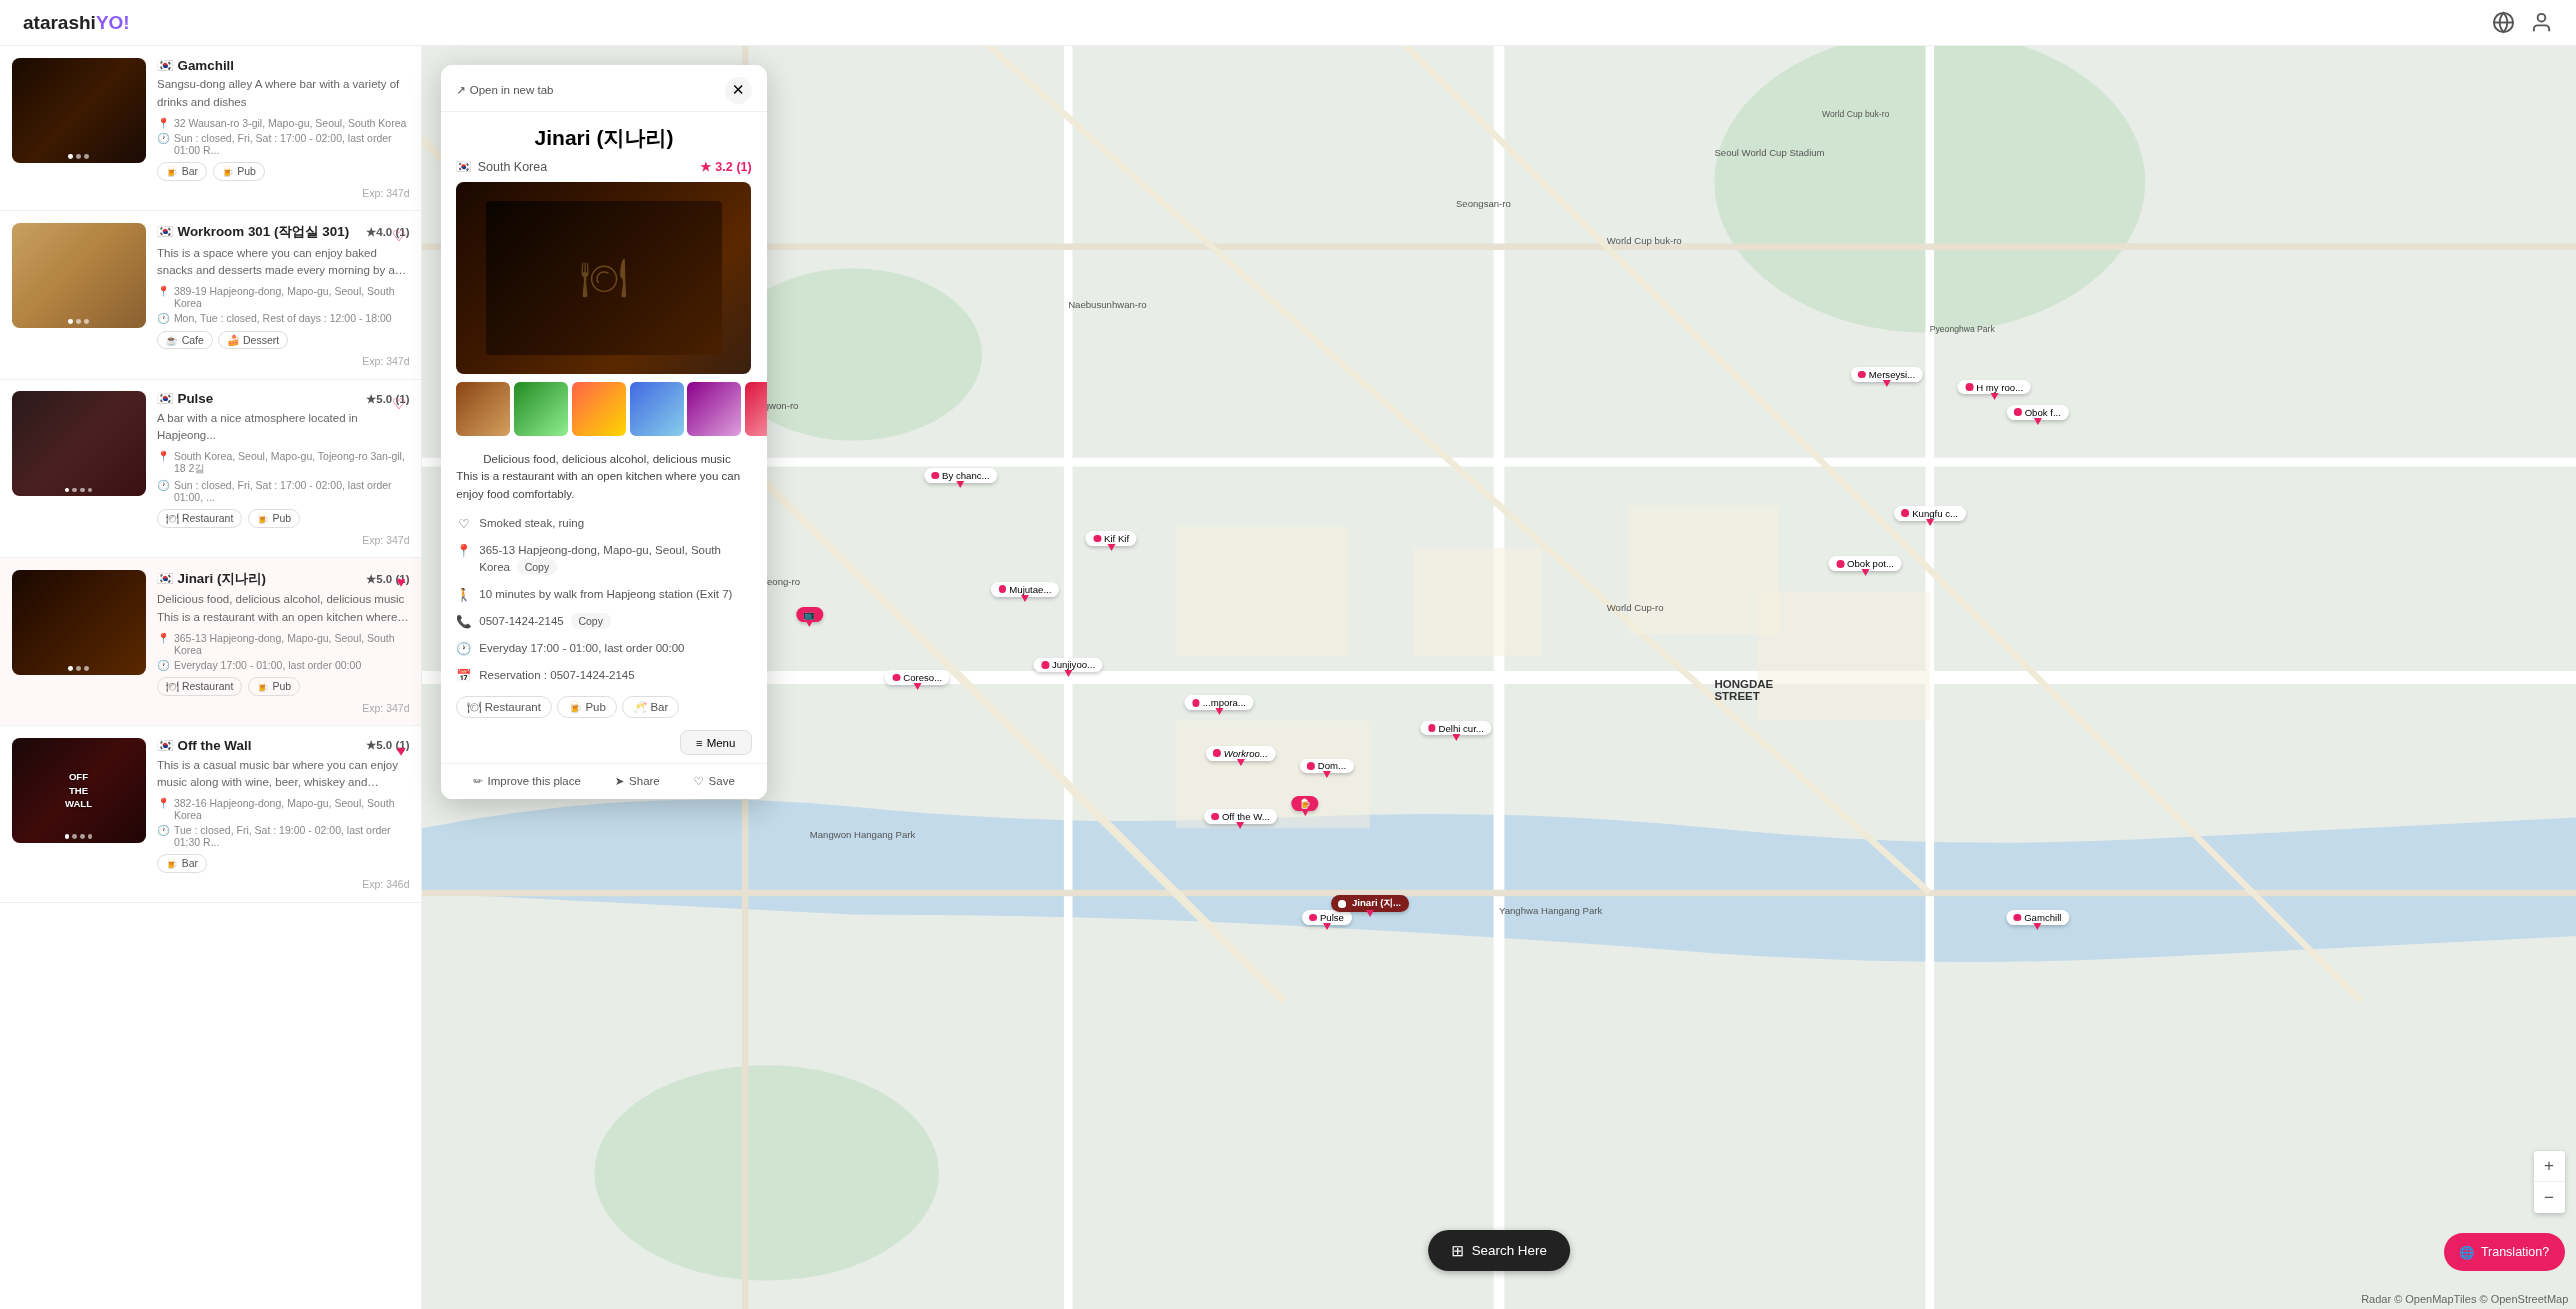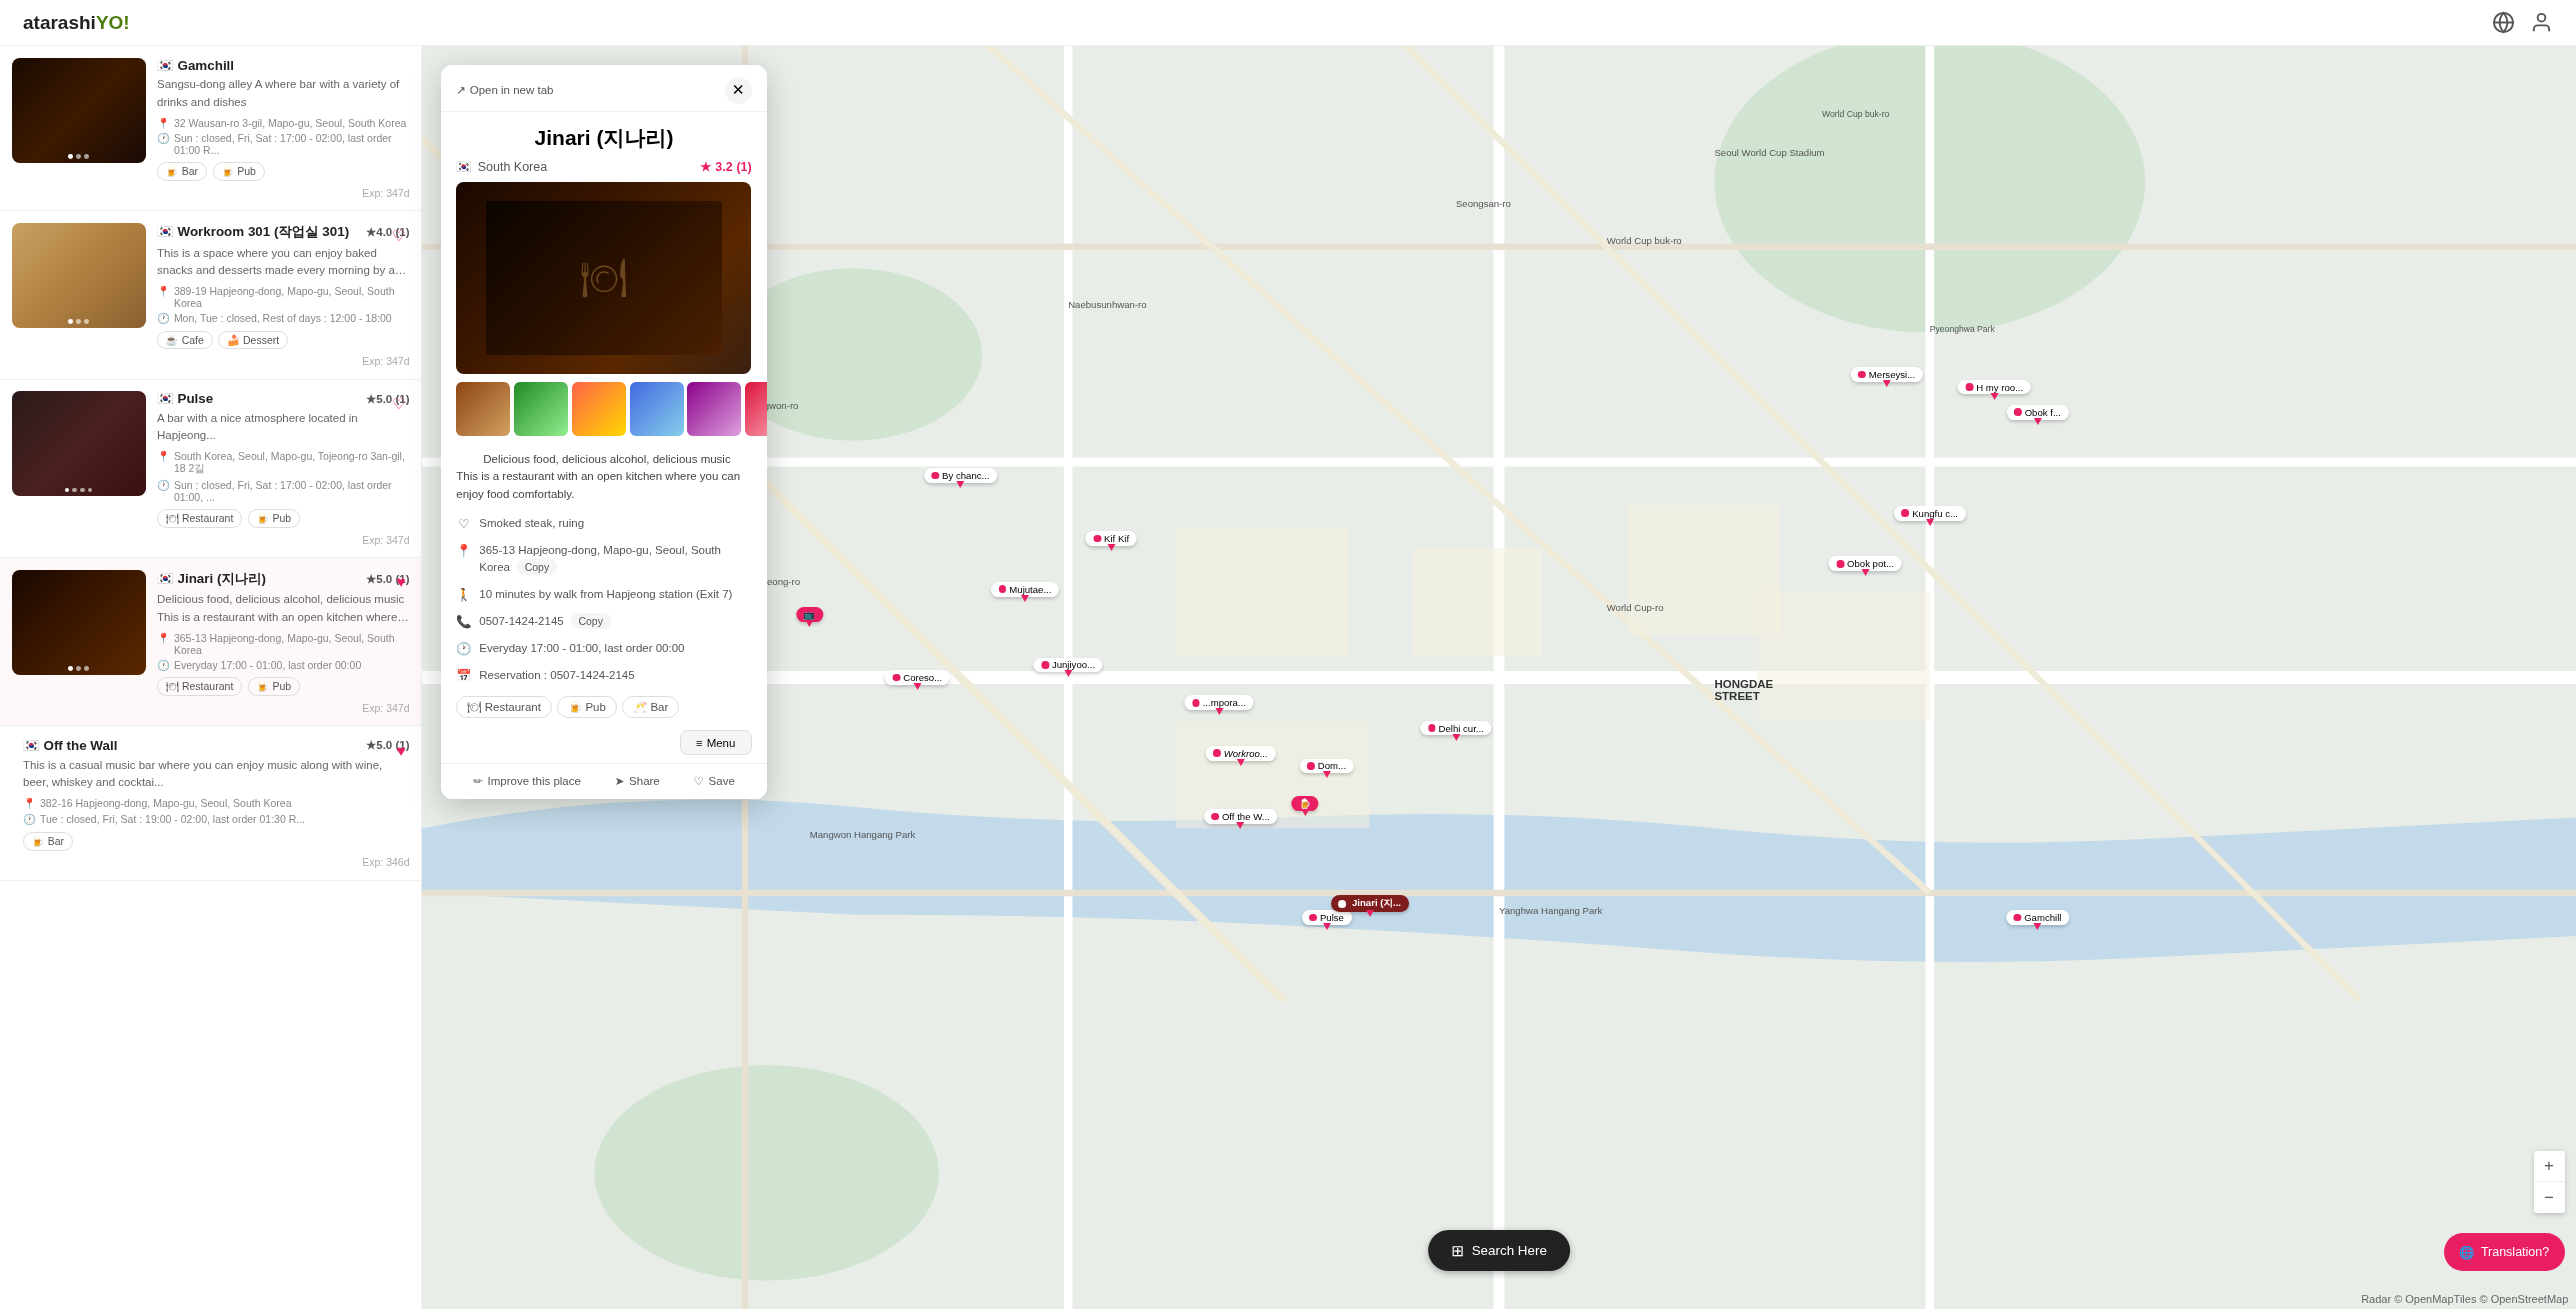--- a/index.html
+++ b/index.html
@@ -5,21 +5,21 @@
     * { box-sizing: border-box; margin: 0; padding: 0; }
     body { font-family: -apple-system, BlinkMacSystemFont, 'Segoe UI', sans-serif; background: #f5f5f5; height: 100vh; overflow: hidden; }
 
     
     .header {
       position: fixed; top: 0; left: 0; right: 0; height: 46px;
       background: white; display: flex; align-items: center; justify-content: space-between;
       padding: 0 23px; z-index: 100; border-bottom: 1px solid #eee;
     }
     .header-logo { font-size: 19px; font-weight: bold; color: #222; }
-    .header-logo span { color: #4d7c0f; }
+    .header-logo span { color: #8b5cf6; }
     .header-icons { display: flex; gap: 15.3px; }
     .header-icon { width: 23px; height: 23px; cursor: pointer; color: #555; }
 
     
     .main-layout { display: flex; height: 100vh; padding-top: 46px; }
 
     
     .left-panel { width: 422px; overflow-y: auto; background: white; border-right: 1px solid #eee; flex-shrink: 0; }
 
     
@@ -249,20 +249,29 @@
         <div class="place-card-tags">
           <span class="tag">🍽 Restaurant</span>
           <span class="tag">🍺 Pub</span>
         </div>
         <div class="place-card-exp">Exp: 347d</div>
       </div>
       <span class="heart-btn" style="color:#e91e63;">♥</span>
     </div>
 
     <div class="place-card">
+      <div class="place-card-image img-offwall" style="display:flex;align-items:center;justify-content:center;">
+        <div style="color:white;font-weight:bold;font-size:9.6px;text-align:center;line-height:1.4;text-shadow:0 0 3.8px rgba(0,0,0,0.8);">OFF<br>THE<br>WALL</div>
+        <div class="image-dots">
+          <div class="dot active"></div>
+          <div class="dot"></div>
+          <div class="dot"></div>
+          <div class="dot"></div>
+        </div>
+      </div>
       <div class="place-card-content">
         <div class="place-card-title">
           <span>🇰🇷</span>
           <span>Off the Wall</span>
           <span class="place-card-rating">★5.0 (1)</span>
         </div>
         <div class="place-card-desc">This is a casual music bar where you can enjoy music along with wine, beer, whiskey and cocktai...</div>
         <div class="place-card-address">
           <span>📍</span>
           <span>382-16 Hapjeong-dong, Mapo-gu, Seoul, South Korea</span>

